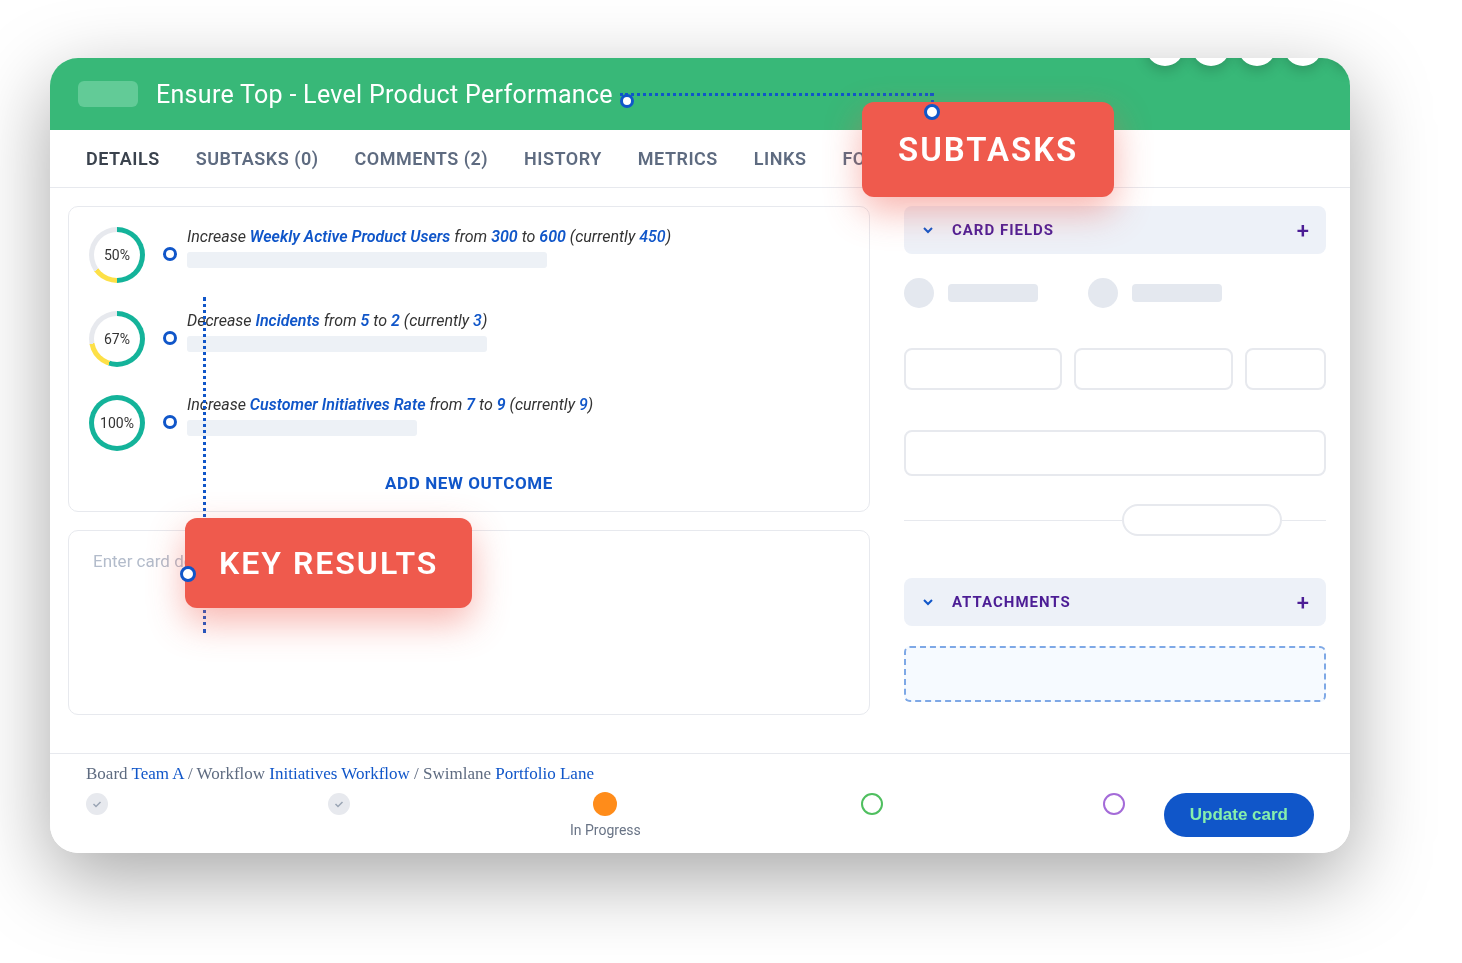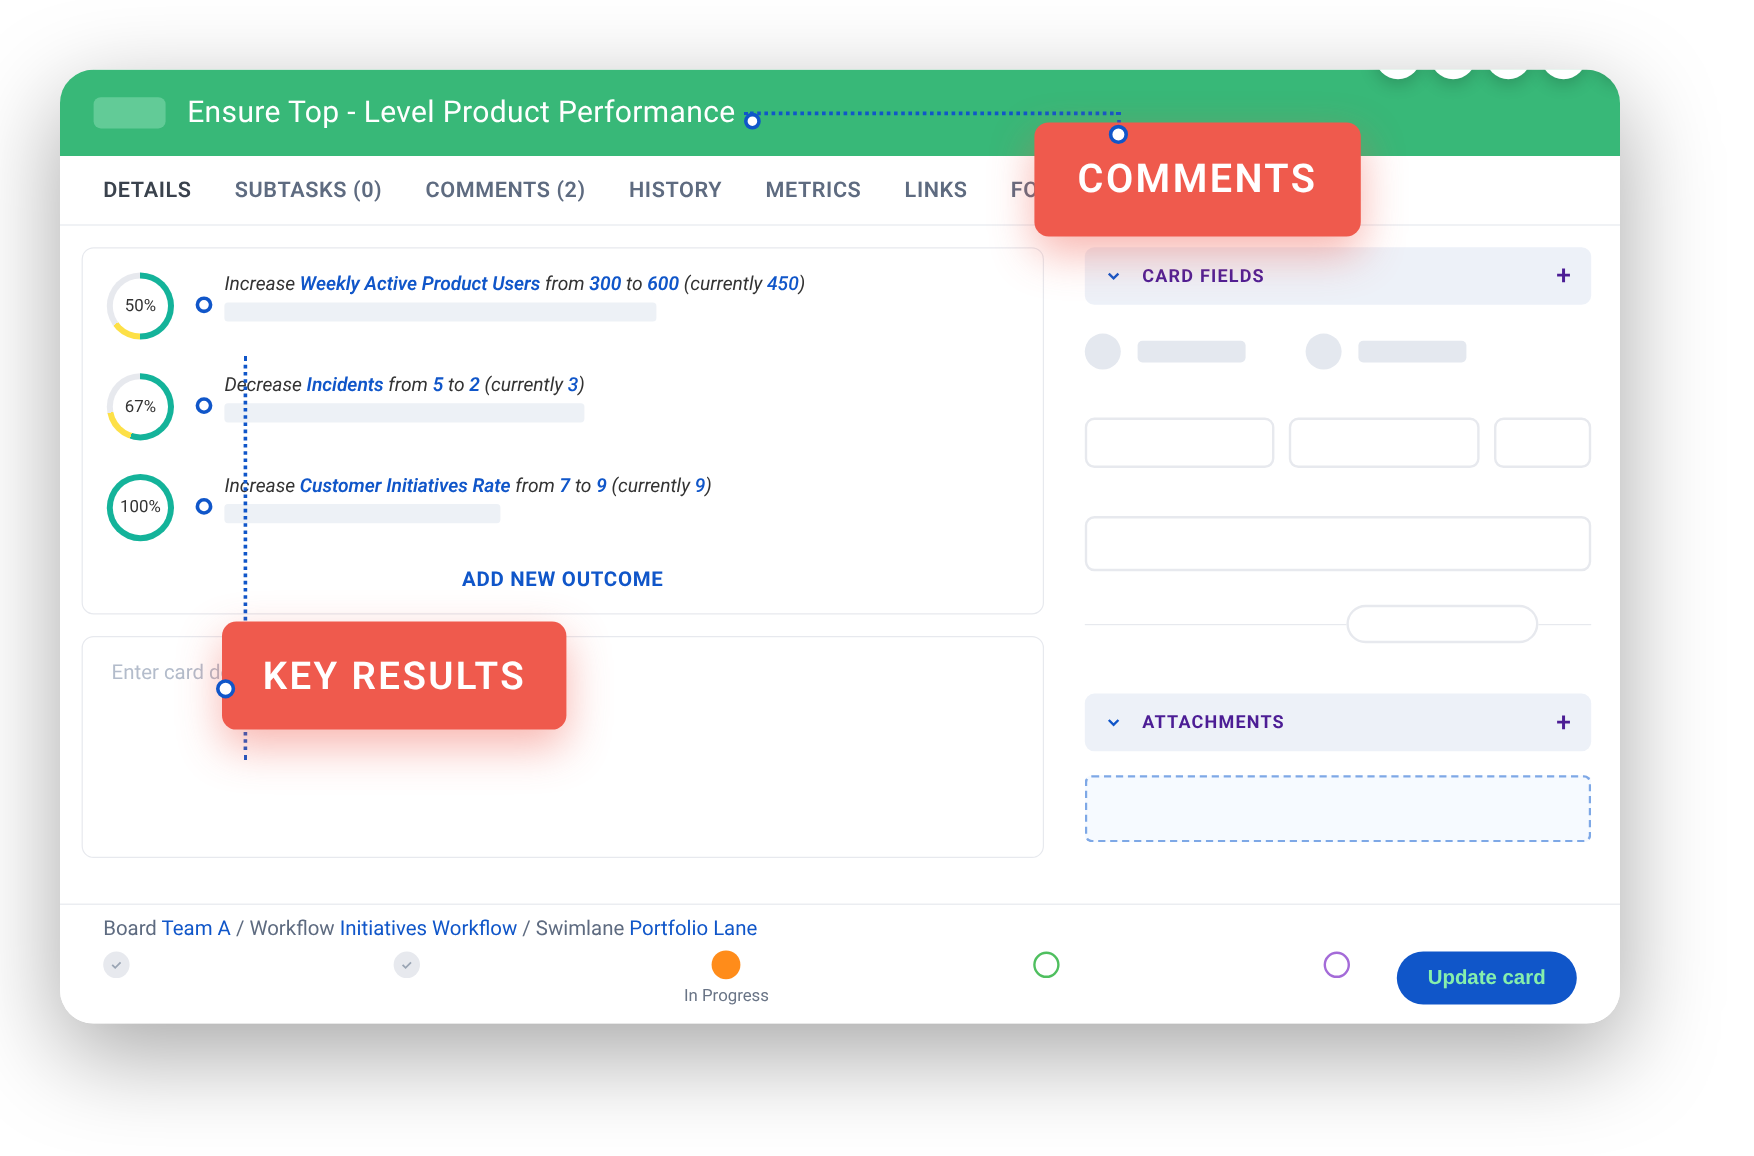--- a/index.html
+++ b/index.html
@@ -79,21 +79,21 @@
   .sep-row { margin-top: 28px; display:flex; align-items:center; }
   .sep-row .line { flex:1; height:1px; background:#e7e9ee; }
   .sep-pill { width:160px; height:32px; border:2px solid #e7e9ee; border-radius:16px; }
   .sec-head.attach { margin-top: 42px; }
   .dropzone { margin-top: 20px; height: 56px; border: 2px dashed #7ea8e6; border-radius: 6px; background:#f6faff; }
   
   .footer {
     position:absolute; left:0; right:0; bottom:0; height:100px;
     border-top: 1px solid #e7e9ee; background:#fff;
   }
-  .bc { padding: 10px 36px 0; font-size:17px; color:#5e6b80; }
+  .bc { padding: 10px 36px 0; font-size:17px; color:#5e6b80;font-family:Liberation Serif, serif; }
   .bc .link { color:#1056c9; }
   .status-row { display:flex; align-items:center; justify-content:space-between; padding: 8px 36px 0; }
   .statuses { display:flex; align-items:center; gap: 220px; text-align: center; }
   .sdot { width:22px; height:22px; border-radius:50%; display:inline-flex; align-items:center; justify-content:center; }
   .sdot.done { background:#e7e9ee; }
   .sdot.done svg { stroke:#9aa5b4; }
   .sdot.curr { background:#ff8c1a; width:24px; height:24px; }
   .sdot.open-g { border:2px solid #4fbf5f; background:#fff; }
   .sdot.open-p { border:2px solid #a46bd8; background:#fff; }
   .status-item { display:flex; flex-direction:column; align-items:center; gap:6px; font-size:14px; color:#697486; }
@@ -330,16 +330,16 @@
     <div class="kr-track"></div>
 
   </div>
 
   <div class="conn-h1"></div>
   <div class="conn-v1"></div>
   <div class="conn-obj-dot"></div>
 
   <div class="kr-end-dot"></div>
 
-  <div class="callout callout-obj">COMMENTS</div>
+  <div class="callout callout-obj">SUBTASKS</div>
   <div class="callout callout-kr">KEY RESULTS</div>
 
 </div>
 
 </body></html>

